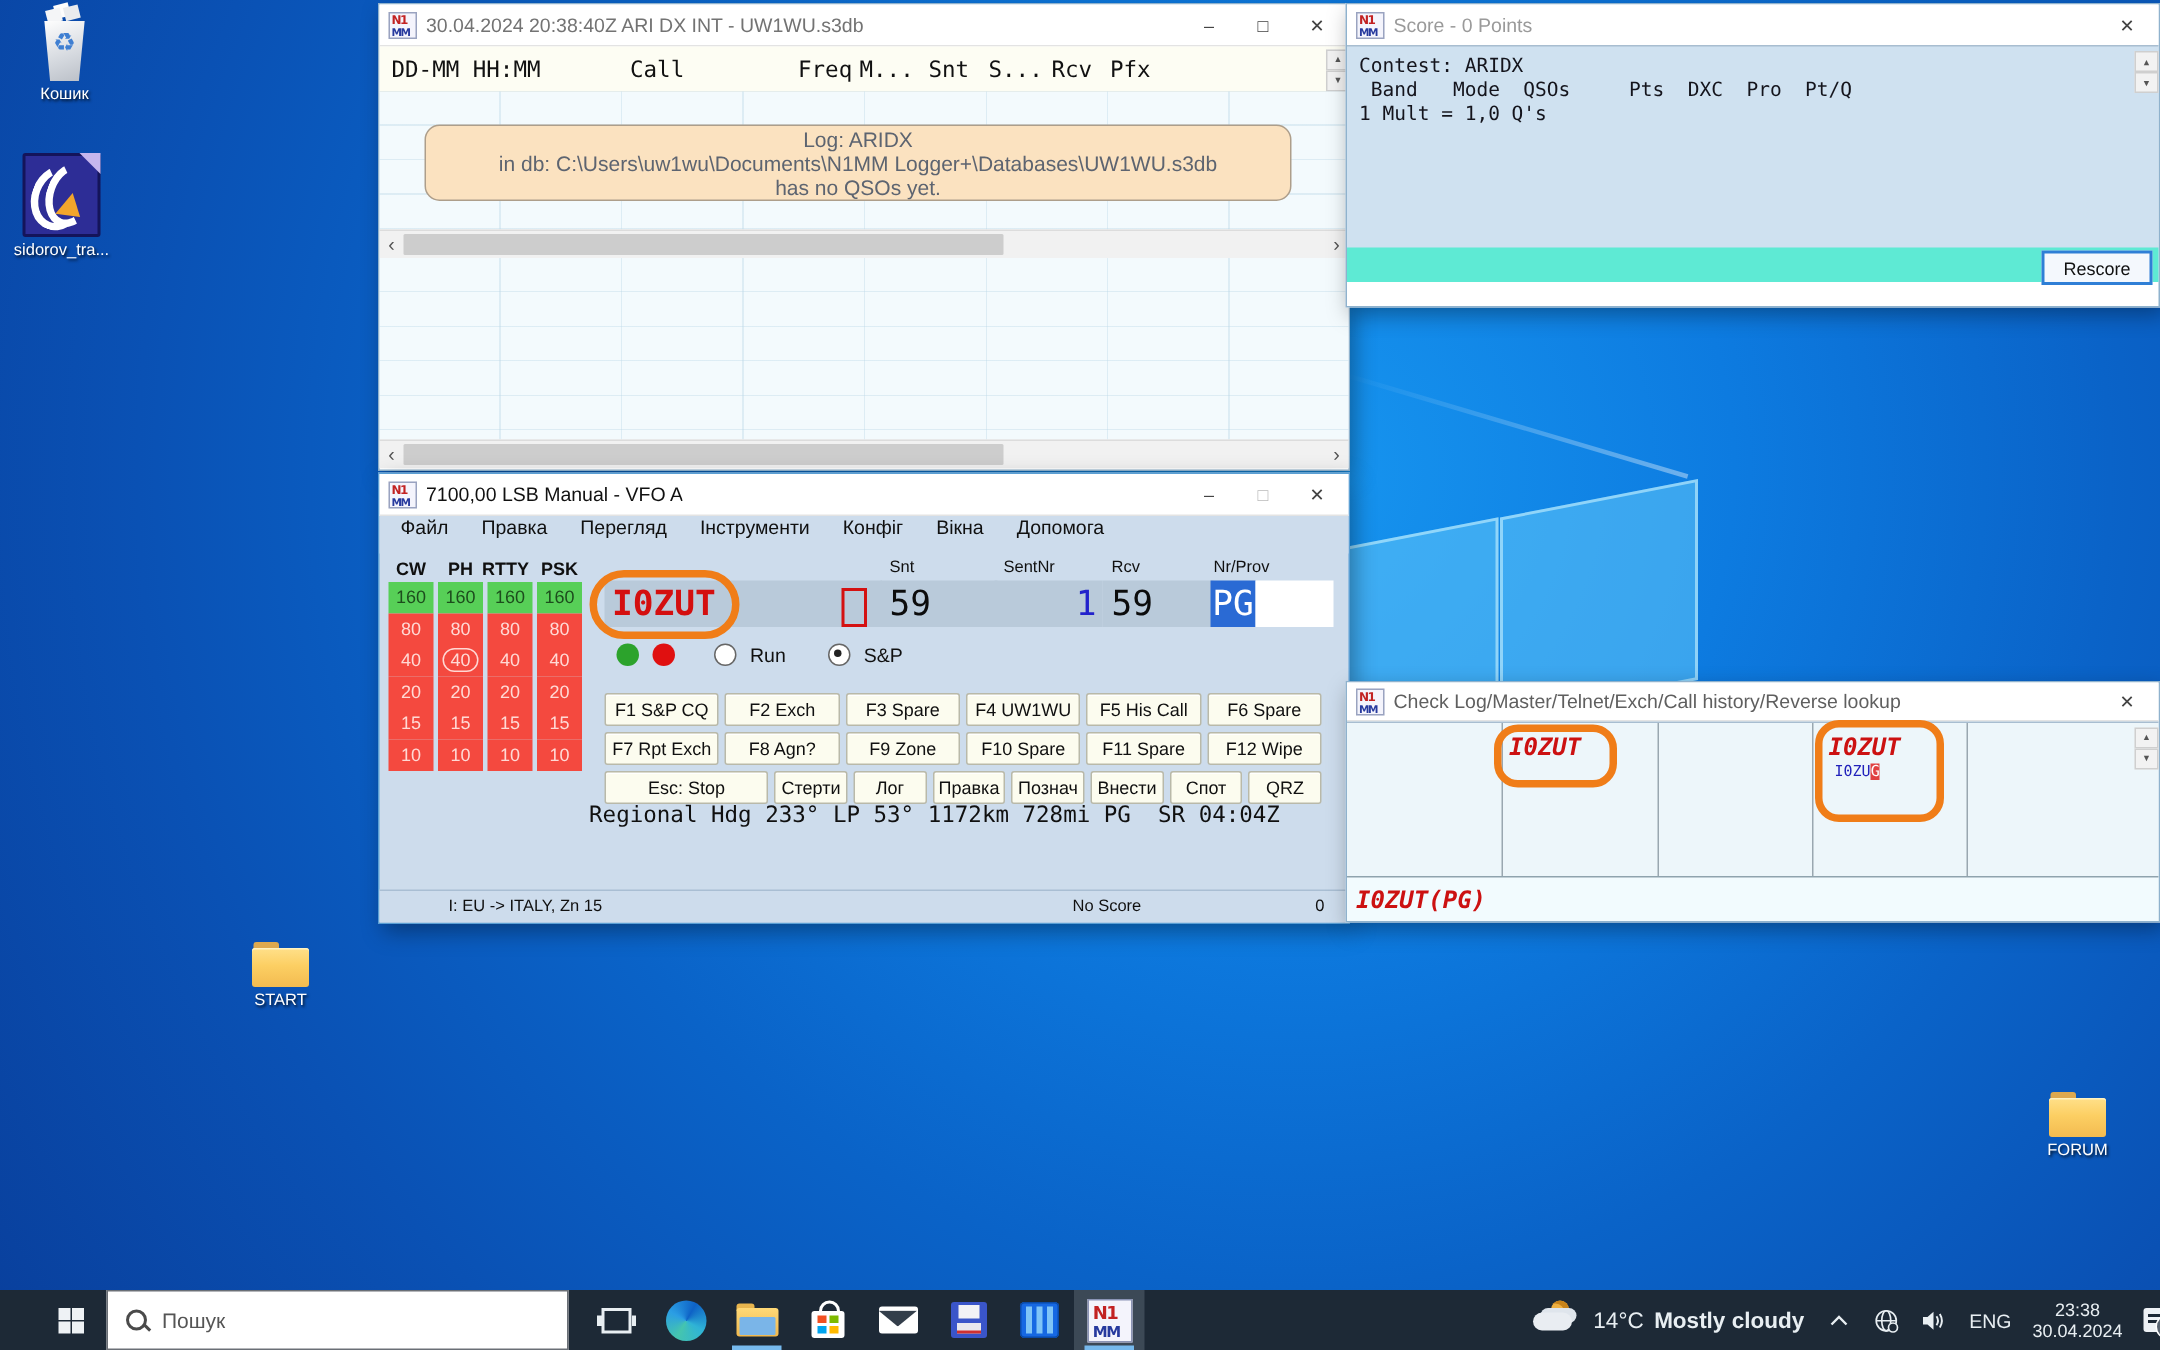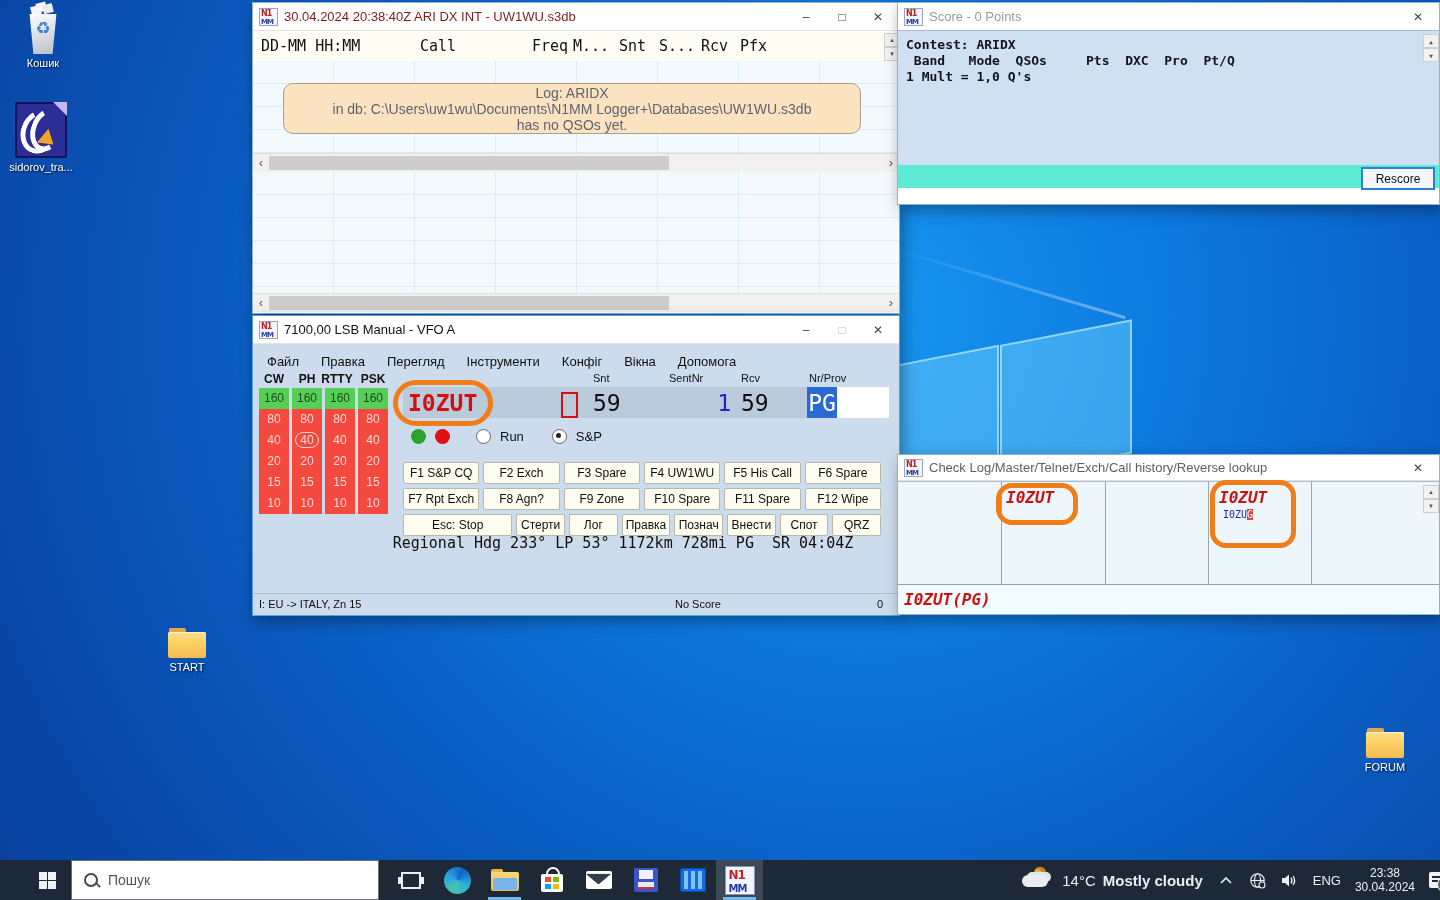--- a/index.html
+++ b/index.html
@@ -1,21 +1,21 @@
 <!DOCTYPE html>
 <html><head>
 <meta charset="utf-8">
 <style>
   html,body{margin:0;padding:0;}
   body{width:1440px;height:900px;overflow:hidden;font-family:"Liberation Sans",sans-serif;
        -webkit-font-smoothing:antialiased;}
   #screen{position:relative;width:1440px;height:900px;overflow:hidden;
     background:radial-gradient(circle at 60% 35%, #1796f0 0%, #0d7be0 28%, #0a63c8 52%, #0a51b4 74%, #093f9c 100%);}
-  .abs{position:absolute;}
-  .mono{font-family:"DejaVu Sans Mono",monospace;font-weight:bold;}
+  .abs{position:absolute;margin-left:40px;}
+  .mono{font-family:"DejaVu Sans Mono",monospace;}
 
   
   .wp-pane{position:absolute;background:rgba(96,198,250,.55);border:2px solid rgba(200,242,255,.6);
     transform:skewY(-11deg);transform-origin:left top;}
   .wp-beam{position:absolute;height:3px;background:linear-gradient(to right,rgba(255,255,255,0),rgba(255,255,255,.4));
     transform:rotate(16.5deg);transform-origin:left center;}
 
   
   .dicon{position:absolute;width:78px;text-align:center;}
   .dicon-label{color:#fff;font-size:11px;margin-top:3px;text-shadow:1px 1px 2px rgba(0,0,0,.85);}
@@ -67,21 +67,21 @@
   
   #scorewin{left:897px;top:2px;width:541px;height:201px;}
   .score-body{position:absolute;left:0;right:0;top:27px;bottom:23px;background:#cfe1f0;border-top:1px solid #a8bdd0;}
   .score-line{white-space:pre;font-size:13px;line-height:16px;color:#14141c;padding-left:8px;}
   .score-foot{position:absolute;left:0;right:0;bottom:16px;height:23px;background:#5eead4;}
   .rescore{position:absolute;right:4px;top:2px;width:70px;height:19px;background:#f4f8fd;border:2px solid #2f7fd6;
     font-size:12px;color:#111;display:flex;align-items:center;justify-content:center;}
 
   
   #entrywin{left:252px;top:315px;width:646px;height:299px;background:#cddcec;border:1px solid #5a9fd4;}
-  .menubar{position:absolute;left:0;top:28px;right:0;height:25px;display:flex;align-items:flex-end;padding-left:14px;gap:22px;
+  .menubar{position:absolute;left:0;top:28px;right:0;height:25px;display:flex;align-items:flex-start;padding-left:14px;gap:22px;
     font-size:13px;color:#101010;background:#cddcec;}
   .modehdr{position:absolute;top:56px;width:32px;text-align:center;font-weight:bold;font-size:12px;color:#101010;}
   .bandcol{position:absolute;top:72px;width:30px;}
   .bandcell{height:21px;line-height:21px;text-align:center;font-size:12px;background:#f4493f;color:#ffd9d5;}
   .bandcell.green{background:#57cf57;color:#1d4d1d;}
   .bandcell .sel{border:1px solid #ffd8d4;border-radius:8px;padding:0 4px;}
   .flabel{position:absolute;top:56px;font-size:11px;color:#101010;}
   .efield{position:absolute;top:71px;height:31px;background:#b9cada;font-family:"DejaVu Sans Mono",monospace;
     font-size:23px;color:#0c0c0c;display:flex;align-items:center;}
   .cursorbox{position:absolute;left:308px;top:76px;width:13px;height:22px;border:2px solid #d41111;}
@@ -197,21 +197,21 @@
     <div class="folder-art">
         <div class="ftab"></div>
         <div class="fbody"></div>
       </div>
     <div class="dicon-label">FORUM</div>
   </div>
 
   <div class="window" id="logwin">
     <div class="titlebar">
       <div class="n1mm-ico"></div>
-      <div class="title-text" style="color:#7f1d1d;">30.04.2024 20:38:40Z  ARI DX INT - UW1WU.s3db</div>
+      <div class="title-text" style="color:#737373;">30.04.2024 20:38:40Z  ARI DX INT - UW1WU.s3db</div>
       <div class="tb-spacer"></div>
       <div class="winbtn">–</div>
       <div class="winbtn">□</div>
       <div class="winbtn">✕</div>
     </div>
     <div class="log-header">
       <span style="left:8px">DD-MM HH:MM</span>
       <span style="left:167px">Call</span>
       <span style="left:279px">Freq</span>
       <span style="left:320px">M...</span>

